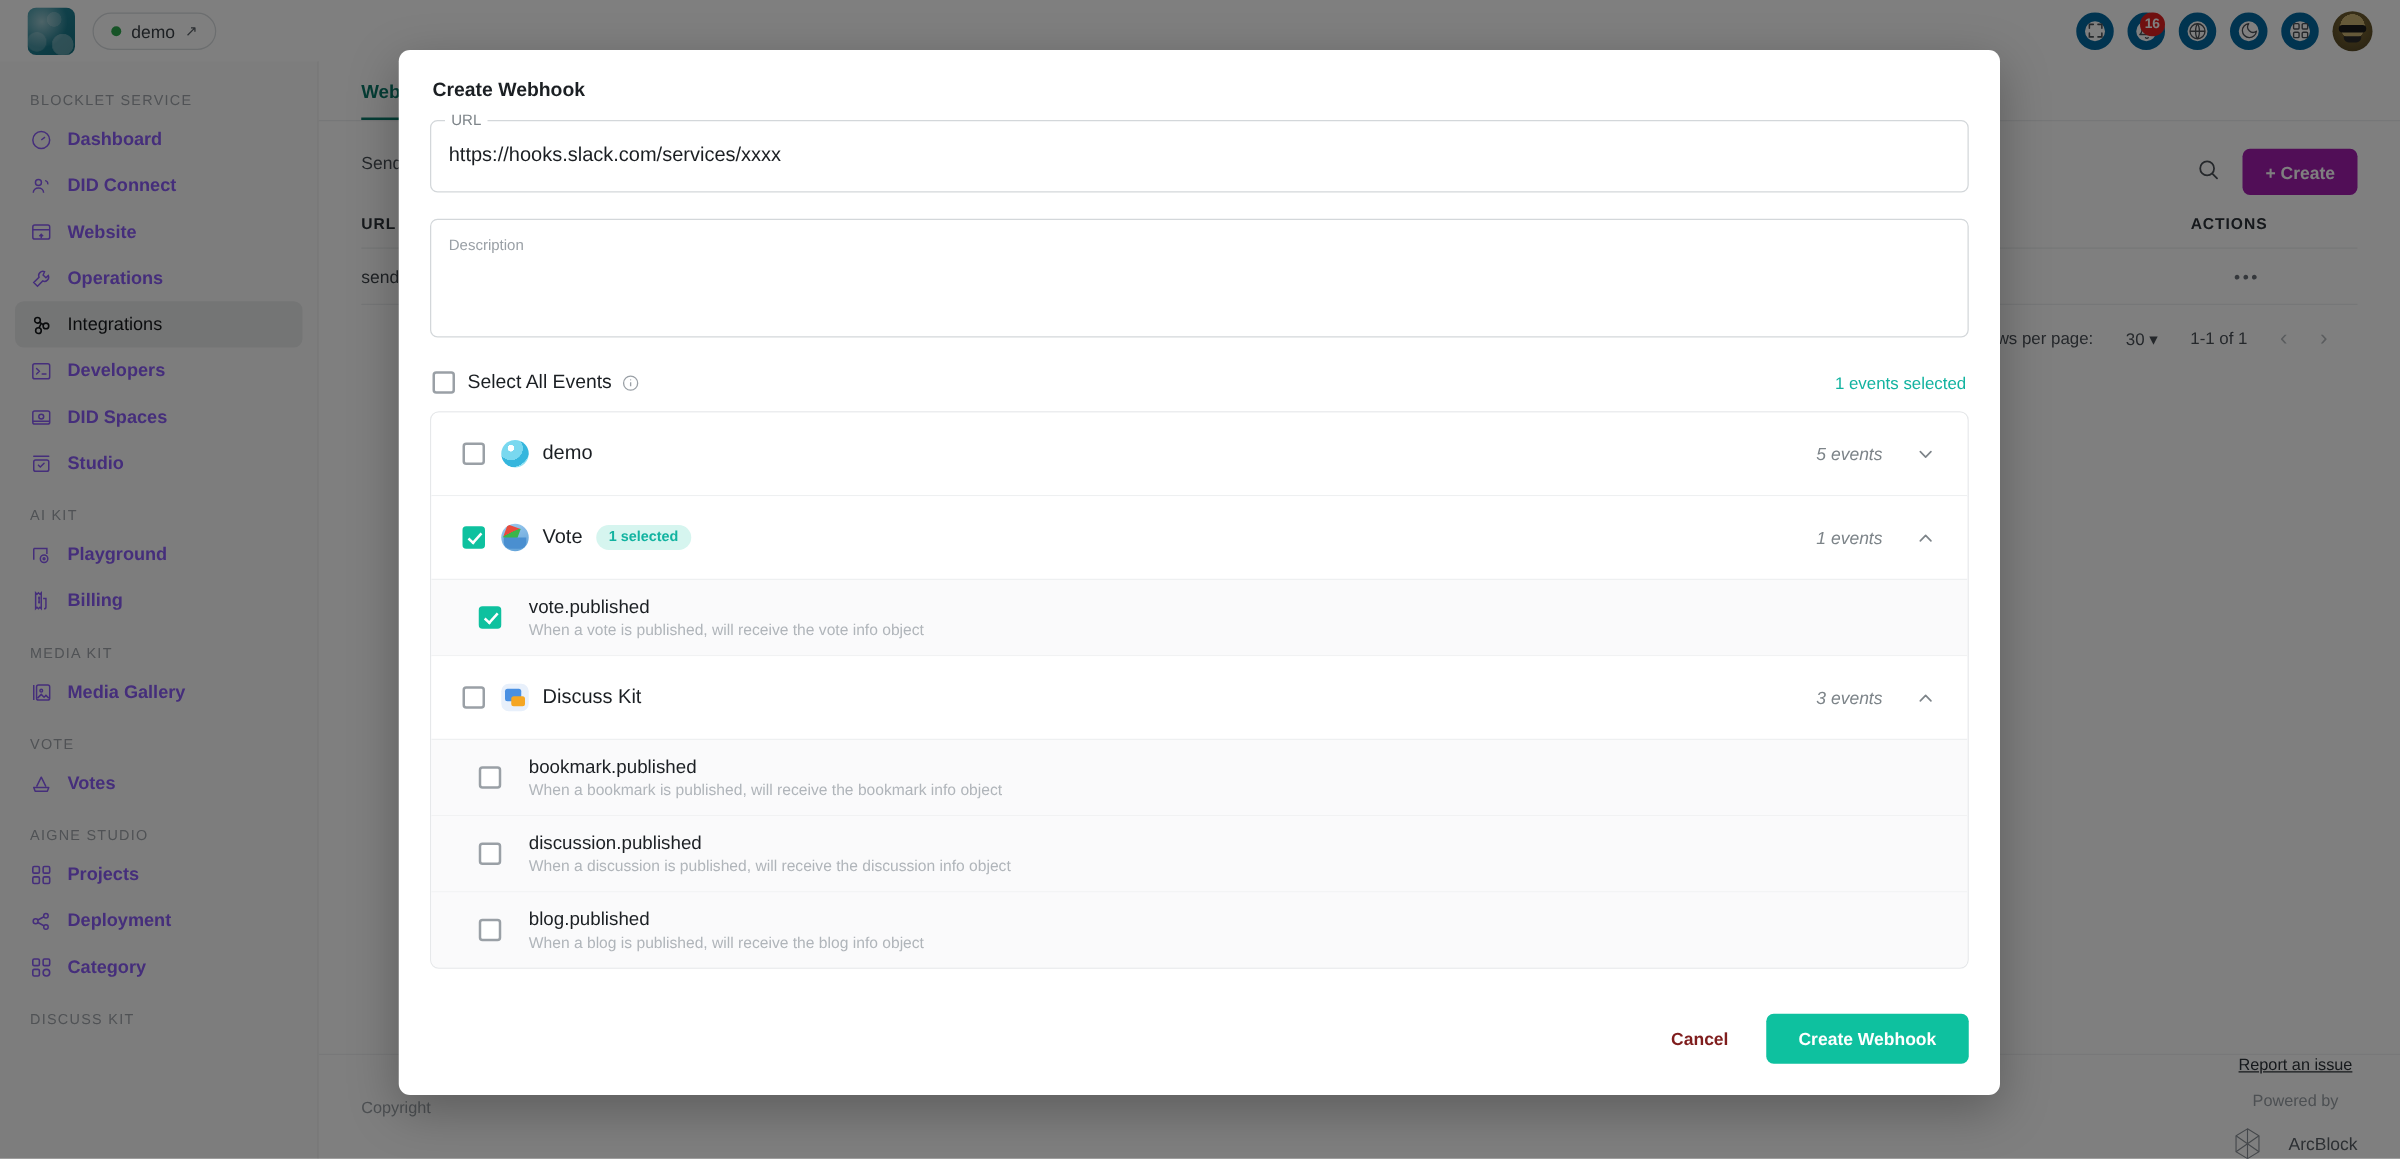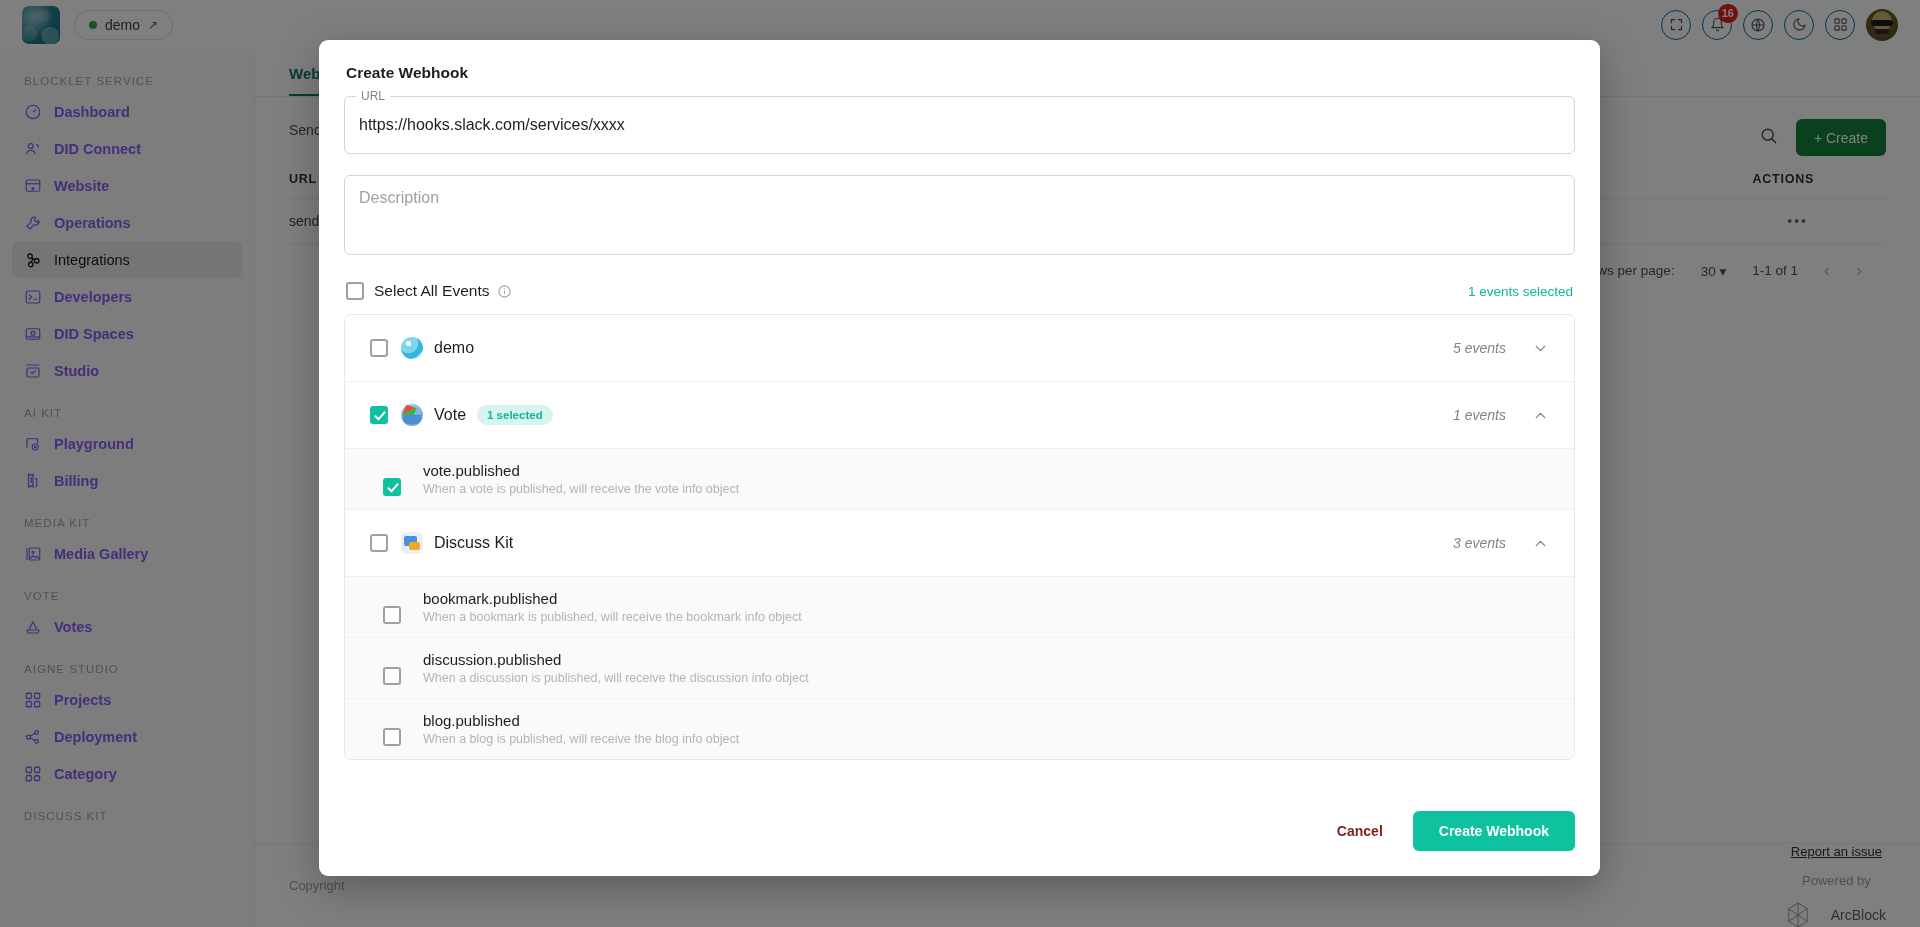--- a/index.html
+++ b/index.html
@@ -37,21 +37,21 @@
     height: 30px; border: 1px solid #d8dcdf; border-radius: 16px;
     display: flex; align-items: center; gap: 8px; padding: 0 14px;
     font-size: 14px; color: #3b4147; background: #fff;
   }
   .demo-dot { width: 8px; height: 8px; border-radius: 50%; background: #2fa84f; }
   .demo-arrow { font-size: 12px; color: #5a6067; }
 
   .topbar-right { margin-left: auto; display: flex; align-items: center; gap: 11px; }
   .icon-btn {
     width: 30px; height: 30px; border-radius: 50%;
-    border: 1px solid #0369a1; display: flex; align-items: center;
+    border: 7px solid #0369a1; display: flex; align-items: center;
     justify-content: center; color: #4b5157; background: #fff; position: relative;
   }
   .badge-count {
     position: absolute; top: -7px; right: -7px; min-width: 19px; height: 19px;
     background: #e02020; color: #fff; border-radius: 10px; font-size: 11px;
     display: flex; align-items: center; justify-content: center; padding: 0 4px;
     font-weight: 600;
   }
   .avatar {
     width: 32px; height: 32px; border-radius: 50%;
@@ -87,22 +87,22 @@
   .content { position: absolute; top: 49px; left: 255px; right: 0; bottom: 0; background:#fff; }
   .tabs { display: flex; gap: 30px; padding: 16px 34px 0 34px; }
   .tab { font-size: 15px; padding-bottom: 12px; color: #6b7178; }
   .tab.active { color: #0b7a6a; font-weight: 600; border-bottom: 2.5px solid #0b7a6a; }
   .tabs-rule { height: 1px; background: #eceef0; margin: 0 0 0 0; }
 
   .content-head { display: flex; align-items: flex-start; padding: 22px 34px 0 34px; }
   .content-desc { font-size: 14px; color: #4a5057; line-height: 1.7; max-width: 1100px; }
   .content-actions { margin-left: auto; display: flex; align-items: center; gap: 18px; }
   .btn-create {
-    background: #15803d; color: #fff; border-radius: 6px; height: 37px;
-    display: flex; align-items: center; padding: 0 18px; font-size: 14px; font-weight: 400;
+    background: #a21caf; color: #fff; border-radius: 6px; height: 37px;
+    display: flex; align-items: center; padding: 0 18px; font-size: 14px; font-weight: 700;
   }
   .table-head {
     display: flex; padding: 16px 34px 12px 34px; font-size: 12.5px;
     letter-spacing: .06em; font-weight: 700; color: #2c3238;
   }
   .th-url { width: 320px; }
   .th-actions { margin-left: auto; margin-right: 72px; }
   .row-rule { height: 1px; background: #eceef0; margin: 0 34px; }
   .table-row { display: flex; align-items: center; padding: 14px 34px; font-size: 14px; color: #3e444a; }
   .row-dots { margin-left: auto; margin-right: 78px; color: #6b7178; letter-spacing: 2px; }
@@ -137,21 +137,21 @@
     height: 58px; display: flex; align-items: center; padding: 0 14px;
   }
   .field-legend {
     position: absolute; top: -8px; left: 11px; background: #fff; padding: 0 5px;
     font-size: 12px; color: #7d8489;
   }
   .field-url .val { font-size: 16px; color: #1b1f23; }
 
   .field-desc {
     margin-top: 21px; border: 1px solid #d3d7da; border-radius: 6px;
-    height: 80px; padding: 13px 14px; font-size: 16px; color: #9aa0a6;
+    height: 95px; padding: 13px 14px; font-size: 12px; color: #9aa0a6;
   }
 
   .select-all-row {
     display: flex; align-items: center; margin-top: 27px; padding: 0 2px;
   }
   .select-all-label { font-size: 15.5px; color: #1b1f23; margin-left: 10px; }
   .info-icon { margin-left: 8px; color: #9aa0a6; display: flex; }
   .events-selected { margin-left: auto; font-size: 13.5px; color: #12b3a0; font-weight: 500; }
 
   .events-box {
@@ -194,21 +194,21 @@
   .app-name { font-size: 16px; color: #1b1f23; }
   .chip-selected {
     margin-left: 11px; background: #d6f5ef; color: #12b3a0;
     font-size: 11.5px; font-weight: 600; border-radius: 11px; padding: 4px 10px;
   }
   .app-right { margin-left: auto; display: flex; align-items: center; gap: 26px; font-style: italic; }
   .events-count { font-size: 14px; color: #7d8489; }
   .chev { color: #7d8489; display:flex; }
 
   .event-row {
-    display: flex; align-items: flex-end; padding: 13px 25px 13px 38px;
+    display: flex; align-items: center; padding: 13px 25px 13px 38px;
     background: #fafafb; border-bottom: 1px solid #f1f2f3;
   }
   .event-row:last-child { border-bottom: none; }
   .event-text { margin-left: 22px; }
   .event-name { font-size: 15px; color: #1b1f23; }
   .event-desc { font-size: 12.5px; color: #b0b5ba; margin-top: 3px; }
 
   
   .cb { width: 18px; height: 18px; border: 2px solid #9aa0a6; border-radius: 3px; flex: none; background:#fff; }
   .cb.checked {

